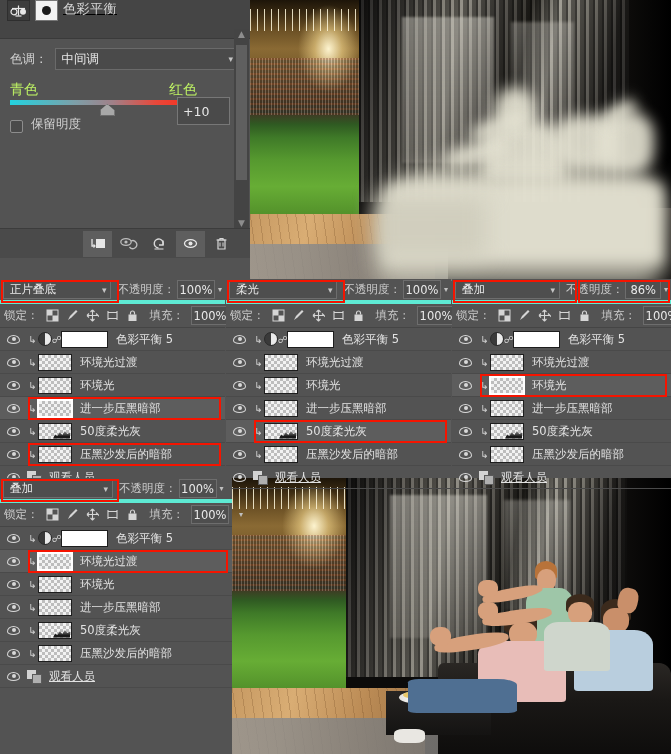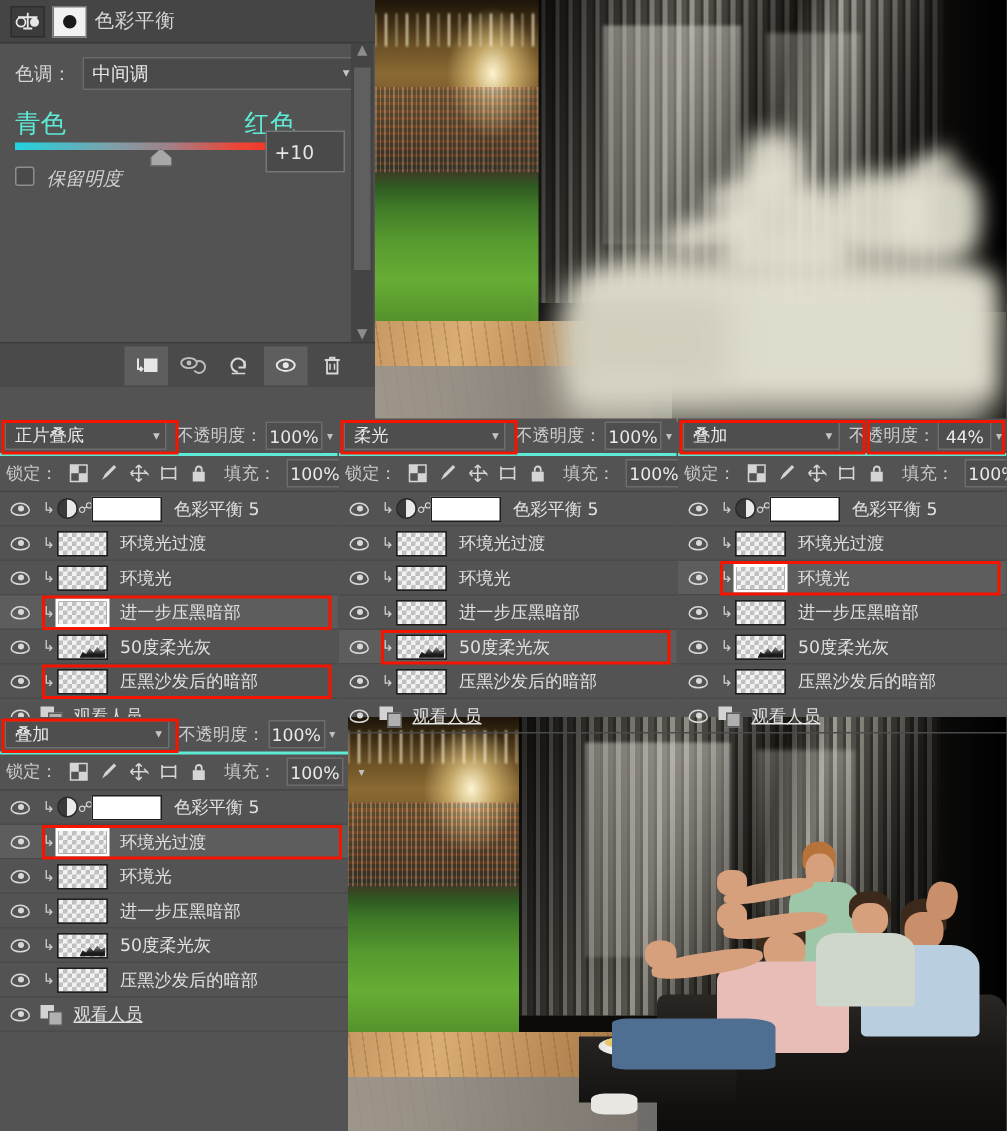--- a/index.html
+++ b/index.html
@@ -112,22 +112,22 @@
   }
   .bowl {
     position:absolute; border-radius:50%;
     background: radial-gradient(circle at 40% 35%, #fff 0%, #e6e4df 60%, #b9b7b1 100%);
   }
   .popcorn { position:absolute; border-radius:50%; background:#e8c86a; }
 
   
   .panel { position:absolute; background:#535353; }
   .panel-hdr {
-    background:#454545; height:29px; display:flex; align-items:center;
-    padding-left:7px; gap:5px; border-bottom:1px solid #3a3a3a;
+    background:#454545; height:39px; display:flex; align-items:flex-start;
+    padding-left:7px; gap:5px; border-bottom:1px solid #3a3a3a;text-decoration:underline;
   }
   .hdr-title { color:#d6d6d6; font-size:13px; letter-spacing:.5px; }
   .ico-box {
     width:23px; height:21px; background:#3c3c3c; border:1px solid #2e2e2e;
     display:flex; align-items:center; justify-content:center;
   }
   .ico-box.white { background:#f2f2f2; border:1px solid #777; }
 
   
   #colorbalance { left:0; top:0; width:250px; height:258px; background:#535353; }
@@ -136,38 +136,38 @@
   .cb-label { color:#d2d2d2; font-size:12.5px; }
   .cb-select {
     flex:1; height:22px; background:#4a4a4a; border:1px solid #6a6a6a;
     color:#e8e8e8; font-size:12.5px; display:flex; align-items:center;
     padding:0 6px; justify-content:space-between;
   }
   .chev { font-size:9px; color:#c5c5c5; }
 
   .slider-block { margin-bottom:3px; position:relative; }
   .slider-ends {
-    display:flex; justify-content:space-between; color:#5eead4;
-    font-size:17px; margin-bottom:1px; width:187px;
+    display:flex; justify-content:space-between; color:#bef264;
+    font-size:14px; margin-bottom:1px; width:187px;
   }
   .track { width:187px; height:5px; position:relative; }
   .t1 { background: linear-gradient(to right,#22d3e0 0%, #7e9fa8 35%, #a08088 55%, #e8483a 78%, #fd2b18 100%); }
   .t2 { background: linear-gradient(to right,#f432e0 0%, #b070b8 30%, #9aa98a 52%, #36d843 80%, #17e82a 100%); }
   .t3 { background: linear-gradient(to right,#f5f035 0%, #c3c35c 28%, #8a8f9a 52%, #4a56d0 80%, #1a27ef 100%); }
   .knob {
     position:absolute; top:4px; width:15px; height:12px;
     background:#a8a8a8; border:1px solid #6d6d6d;
     clip-path: polygon(50% 0%, 100% 55%, 100% 100%, 0% 100%, 0% 55%);
   }
   .val-box {
     position:absolute; right:10px; width:53px; height:28px;
     background:#4a4a4a; border:1px solid #777; color:#e6e6e6;
     font-size:12.5px; display:flex; align-items:center; padding-left:5px;
   }
-  .cb-check { display:flex; align-items:flex-start; gap:8px; margin-top:11px;font-style:italic; }
+  .cb-check { display:flex; align-items:flex-end; gap:8px; margin-top:11px; }
   .chk-box { width:13px; height:13px; background:#4a4a4a; border:1px solid #8d8d8d; border-radius:2px; }
 
   .cb-scroll {
     position:absolute; right:1px; top:29px; width:15px; height:199px;
     background:#444; display:flex; flex-direction:column; align-items:center;
     justify-content:space-between; color:#8d8d8d; font-size:9px;
   }
   .cb-thumb { position:absolute; top:16px; left:2px; width:11px; height:135px; background:#5f5f5f; }
 
   .cb-footer {
@@ -177,21 +177,21 @@
   }
   .fbtn {
     width:29px; height:26px; display:flex; align-items:center; justify-content:center;
   }
   .fbtn.sel { background:#5e5e5e; }
 
   
   .lp { position:absolute; background:#535353; font-size:11.5px; }
   .lp-top {
     height:25px; display:flex; align-items:center; gap:0;
-    border-bottom:2px solid #5eead4; padding:0 0 0 3px;
+    border-bottom:4px solid #5eead4; padding:0 0 0 3px;
   }
   .blend-sel {
     height:19px; background:#4e4e4e; border:1px solid #6d6d6d;
     color:#e9e9e9; display:flex; align-items:center; justify-content:space-between;
     padding:0 4px 0 6px; font-size:11.5px;
   }
   .lp-lbl { color:#cccccc; font-size:11.5px; white-space:nowrap; }
   .opa-box {
     height:19px; background:#4e4e4e; border:1px solid #6d6d6d;
     color:#e9e9e9; display:flex; align-items:center; padding:0 4px;
@@ -636,21 +636,21 @@
     <div class="hl" style="left: 1px; top: 1px; width: 118px; height: 23px;"></div>
     <div class="hl" style="left: 28px; top: 141px; width: 193px; height: 23px;"></div>
   </div>
 <div class="lp" id="p2" style="left:452px; top:279px; width:219px; height:198px;">
     <div class="lp-top">
       <div class="blend-sel" style="width:118px;">
         <span>叠加</span>
         <span class="chev">▾</span>
       </div>
       <span class="lp-lbl" style="margin-left:6px;">不透明度：</span>
-      <div class="opa-box" style="width:38px;margin-left:2px;">44%</div>
+      <div class="opa-box" style="width:38px;margin-left:2px;">86%</div>
       <span class="mini-chev">▾</span>
     </div>
     <div class="lock-row">
       <span class="lp-lbl">锁定：</span>
       <span class="lock-ico">
         <svg width="13" height="13" viewBox="0 0 13 13">
           <rect x="1" y="1" width="11" height="11" fill="none" stroke="#d5d5d5" stroke-width="1"></rect>
           <rect x="1" y="1" width="5.5" height="5.5" fill="#d5d5d5"></rect>
           <rect x="6.5" y="6.5" width="5.5" height="5.5" fill="#d5d5d5"></rect>
         </svg>

